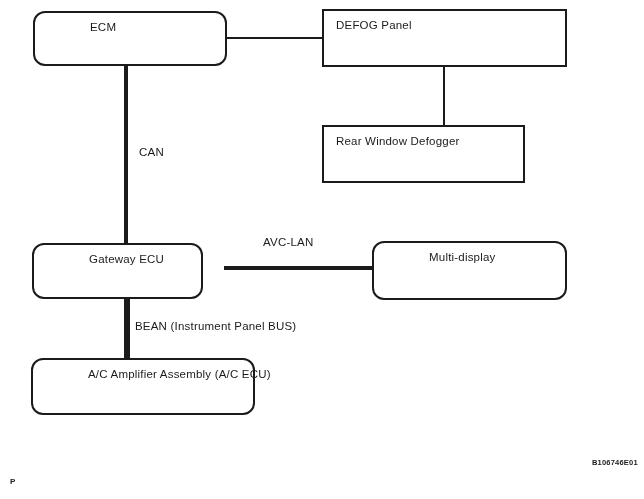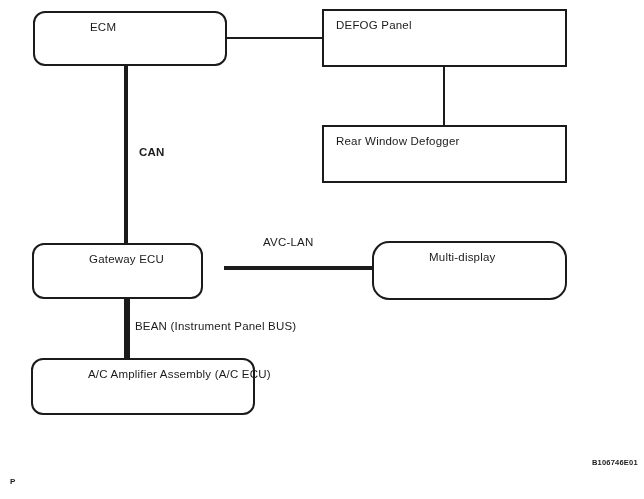--- a/index.html
+++ b/index.html
@@ -47,36 +47,36 @@
   <div class="busline v-solid" style="left:124px; top:297px; height:63px;"></div>
 
   <div class="node rounded" style="left:33px; top:11px; width:194px; height:55px;">
     <span class="lbl">ECM</span>
   </div>
 
   <div class="node" style="left:322px; top:9px; width:245px; height:58px;">
     <span class="lbl">DEFOG Panel</span>
   </div>
 
-  <div class="node" style="left:322px; top:125px; width:245px; height:58px;">
+  <div class="node" style="left:322px; top:125px; width:203px; height:58px;">
     <span class="lbl">Rear Window Defogger</span>
   </div>
 
   <div class="node rounded" style="left:32px; top:243px; width:171px; height:56px;">
     <span class="lbl">Gateway ECU</span>
   </div>
 
-  <div class="node rounded" style="left:372px; top:241px; width:195px; height:59px;border-radius:17px;">
+  <div class="node rounded" style="left:372px; top:241px; width:195px; height:59px;">
     <span class="lbl">Multi-display</span>
   </div>
 
   <div class="node rounded" style="left:31px; top:358px; width:224px; height:57px;">
     <span class="lbl">A/C Amplifier Assembly (A/C ECU)</span>
   </div>
 
-  <div class="buslabel" style="left:139px; top:146px;font-weight:bold;">CAN</div>
+  <div class="buslabel" style="left:139px; top:146px;">CAN</div>
   <div class="buslabel" style="left:263px; top:236px;">AVC-LAN</div>
   <div class="buslabel" style="left:135px; top:320px;">BEAN (Instrument Panel BUS)</div>
 
   <div class="footer-mark" style="left:10px; top:477px;">P</div>
   <div class="fig-code" style="left:580px; top:458px;margin-left:12px;">B106746E01</div>
 
 </div>
 
 </body></html>

